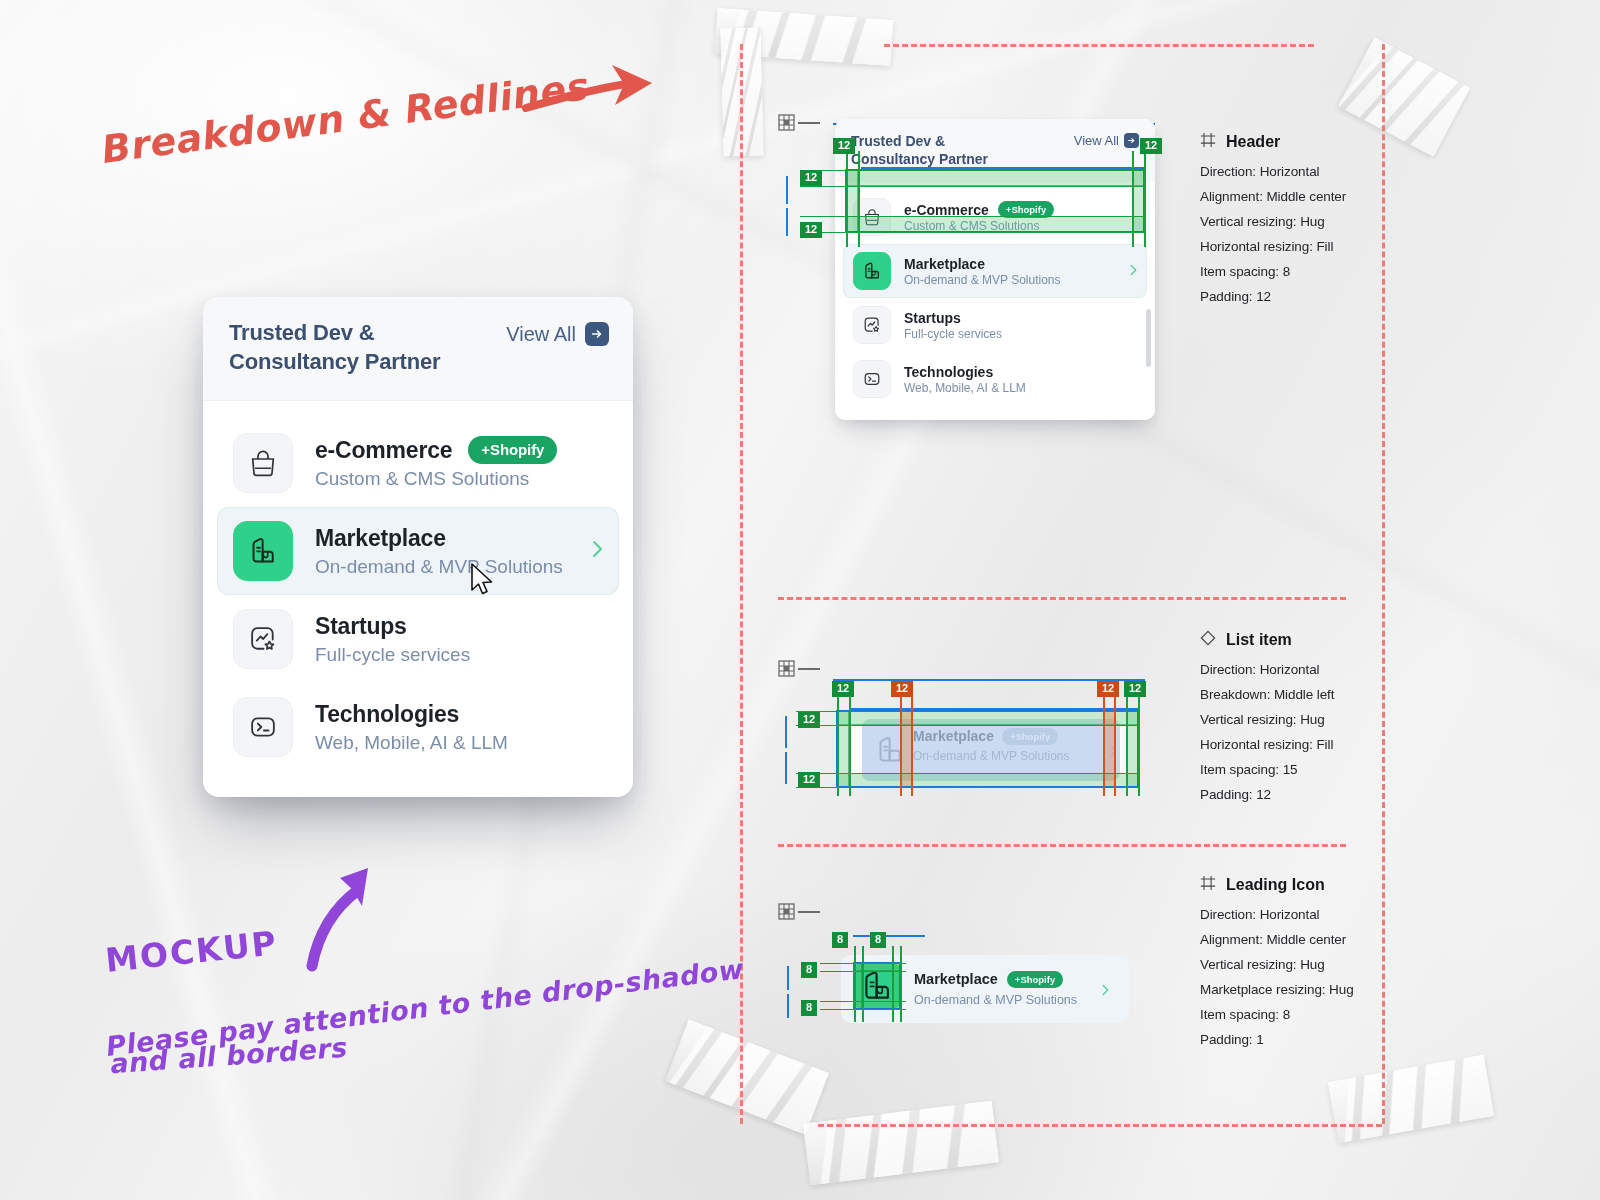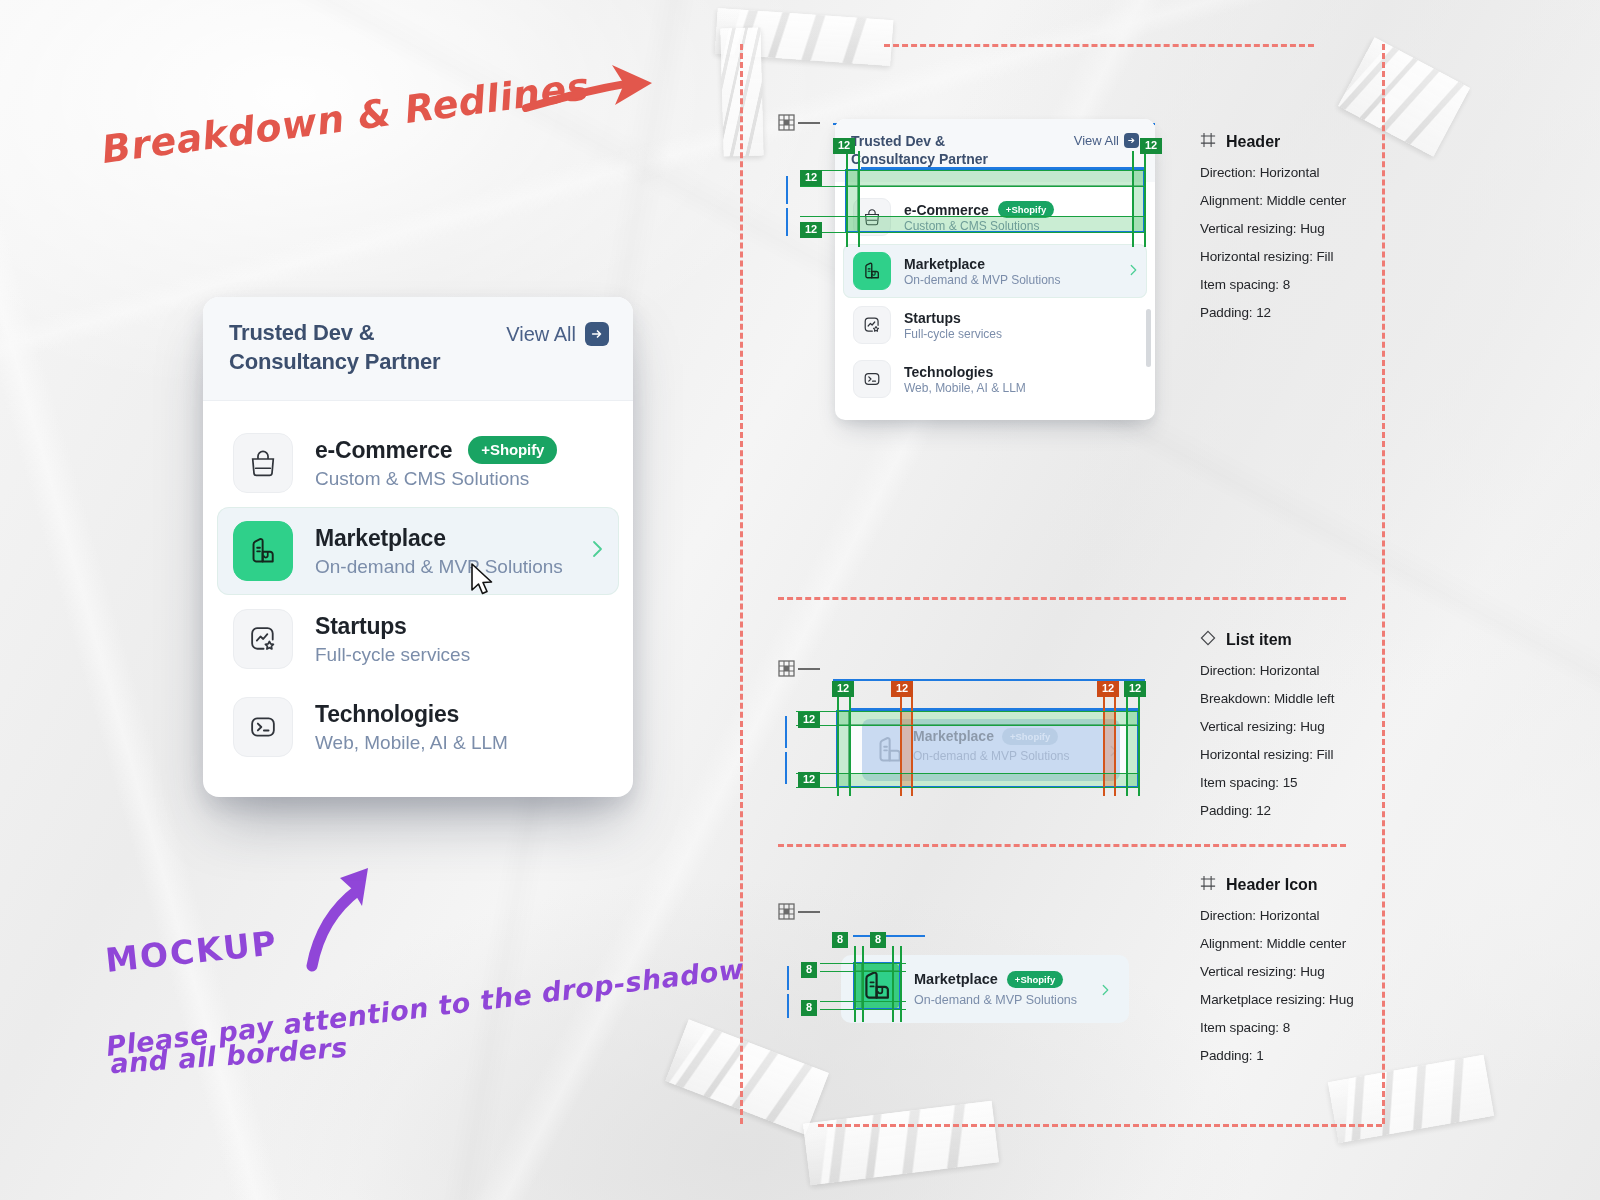--- a/index.html
+++ b/index.html
@@ -121,21 +121,21 @@
   .sname{font-size:14px;font-weight:600;color:#1d2229;}
   .sbadge{background:#19a463;color:#fff;font-size:9.5px;font-weight:700;border-radius:999px;padding:2.5px 8px 3px;}
   .ssub{font-size:12px;color:#7b8daa;margin-top:1px;}
   .schev{color:#4dcf96;font-size:13px;margin-left:auto;}
   .scrollbar{position:absolute;right:4px;top:190px;width:5px;height:58px;border-radius:3px;background:#d6d9dd;}
 
   
   .spec{position:absolute;width:260px;}
   .spec .sp-head{display:flex;align-items:center;gap:10px;margin-bottom:12px;}
   .spec .sp-title{font-size:16px;font-weight:700;color:#141619;}
-  .spec .sp-line{font-size:13.5px;color:#24262a;margin-bottom:10px;letter-spacing:-.1px;margin-top:13px;}
+  .spec .sp-line{font-size:13.5px;color:#24262a;margin-bottom:10px;letter-spacing:-.1px;}
   .rl-g{position:absolute;background:rgba(79,196,110,.30);box-shadow:inset 0 0 0 1px rgba(20,140,60,.55);}
   .rl-o{position:absolute;background:rgba(236,118,60,.35);}
   .rl-blue{position:absolute;background:#1f7ae0;}
   .rl-frame{position:absolute;box-shadow:inset 0 0 0 2px #1577d6;}
   .rl-gl{position:absolute;background:#17a03f;}
   .rl-ol{position:absolute;background:#d4541b;}
   .pill{
     position:absolute;color:#fff;font-size:11px;font-weight:700;
     border-radius:0;padding:2px 5px 3px;line-height:1;
     font-family:"Liberation Sans",sans-serif;
@@ -554,21 +554,21 @@
 <div class="pill g" style="left:801px;top:962px;">8</div>
 <div class="pill g" style="left:801px;top:1000px;">8</div>
 
 <div class="spec" style="left:1200px;top:875px;">
   <div class="sp-head">
     <span>
       <svg width="16" height="16" viewBox="0 0 18 18">
           <path d="M4.5 1v16M12.5 1v16M1 4.5h16M1 12.5h16" stroke="#44464a" stroke-width="1.2"></path>
         </svg>
     </span>
-    <span class="sp-title">Header Icon</span>
+    <span class="sp-title">Leading Icon</span>
   </div>
   <div class="sp-line">Direction:  Horizontal</div>
   <div class="sp-line">Alignment:  Middle center</div>
   <div class="sp-line">Vertical resizing:  Hug</div>
   <div class="sp-line">Marketplace resizing:  Hug</div>
   <div class="sp-line">Item spacing: 8</div>
   <div class="sp-line">Padding: 1</div>
 </div>
 
 </body></html>

